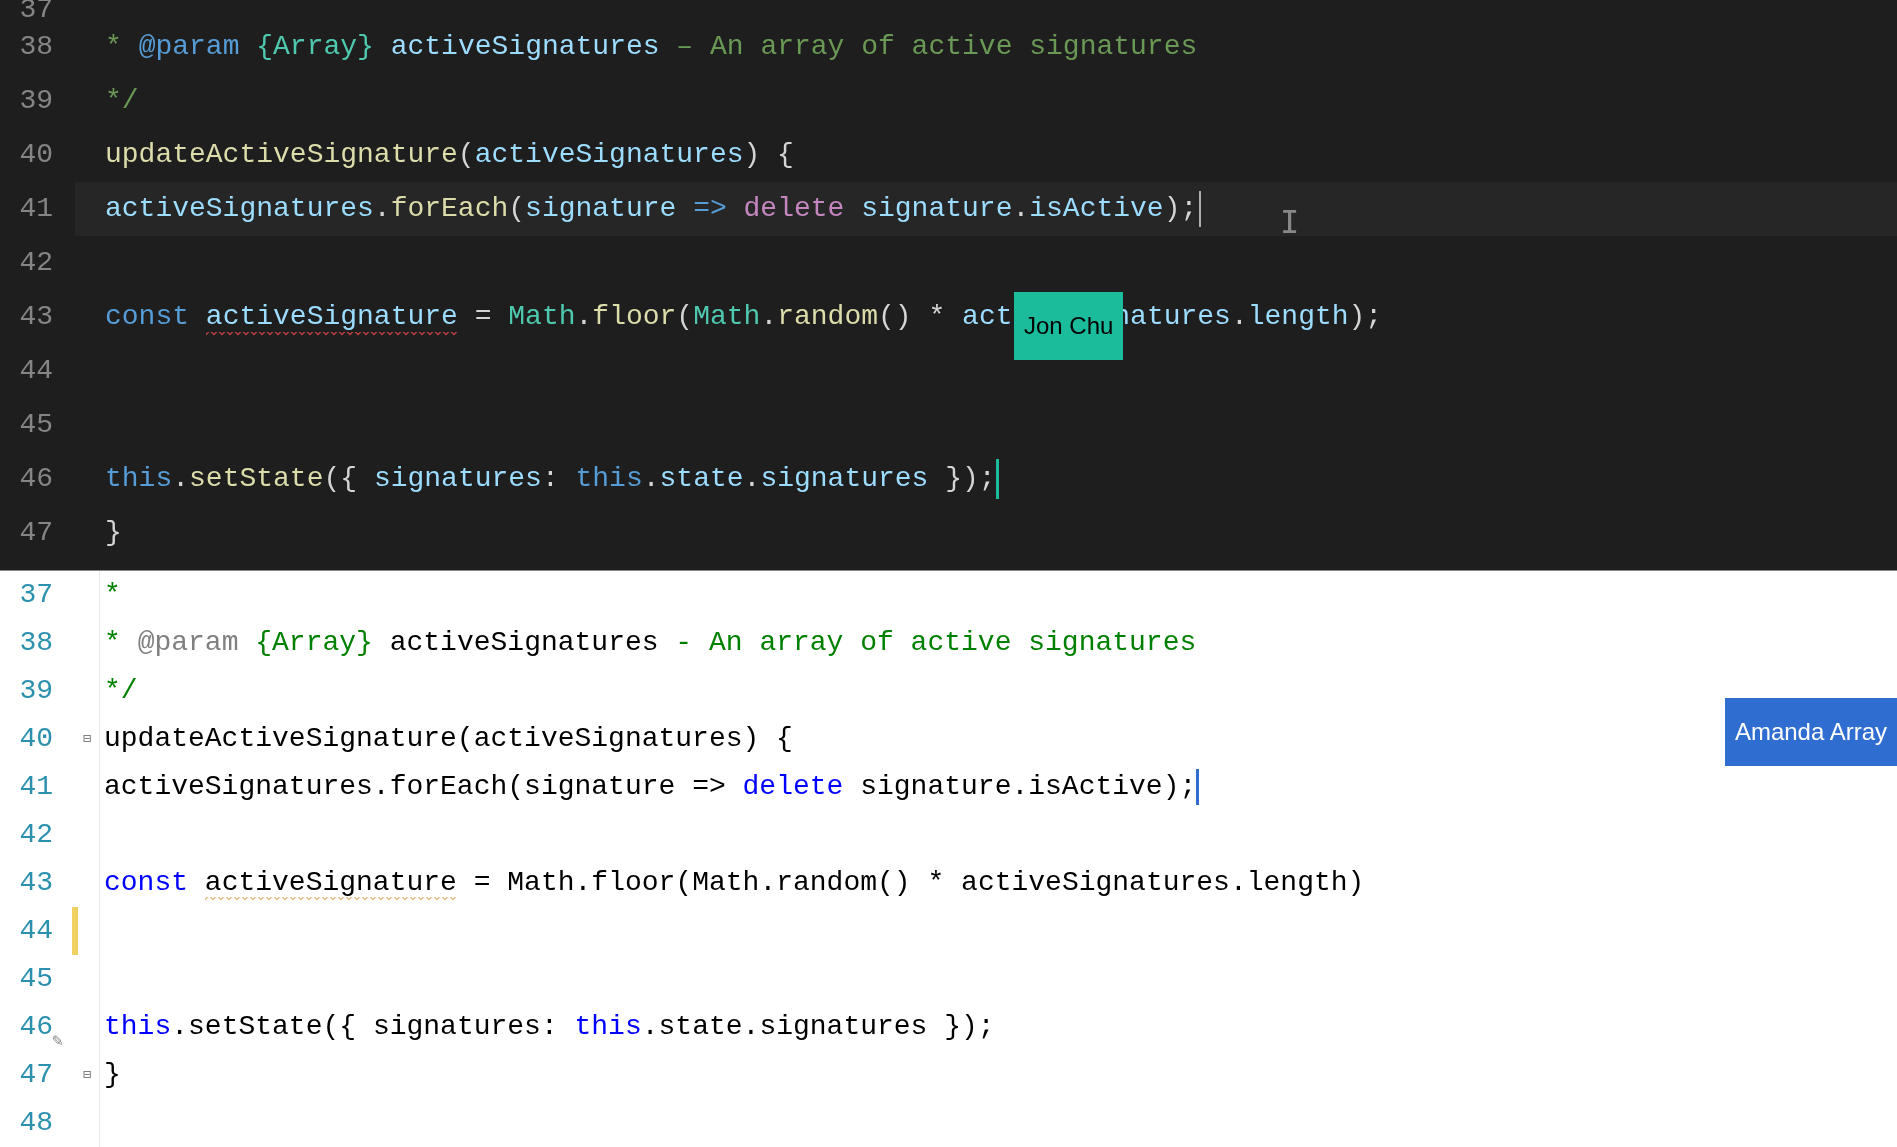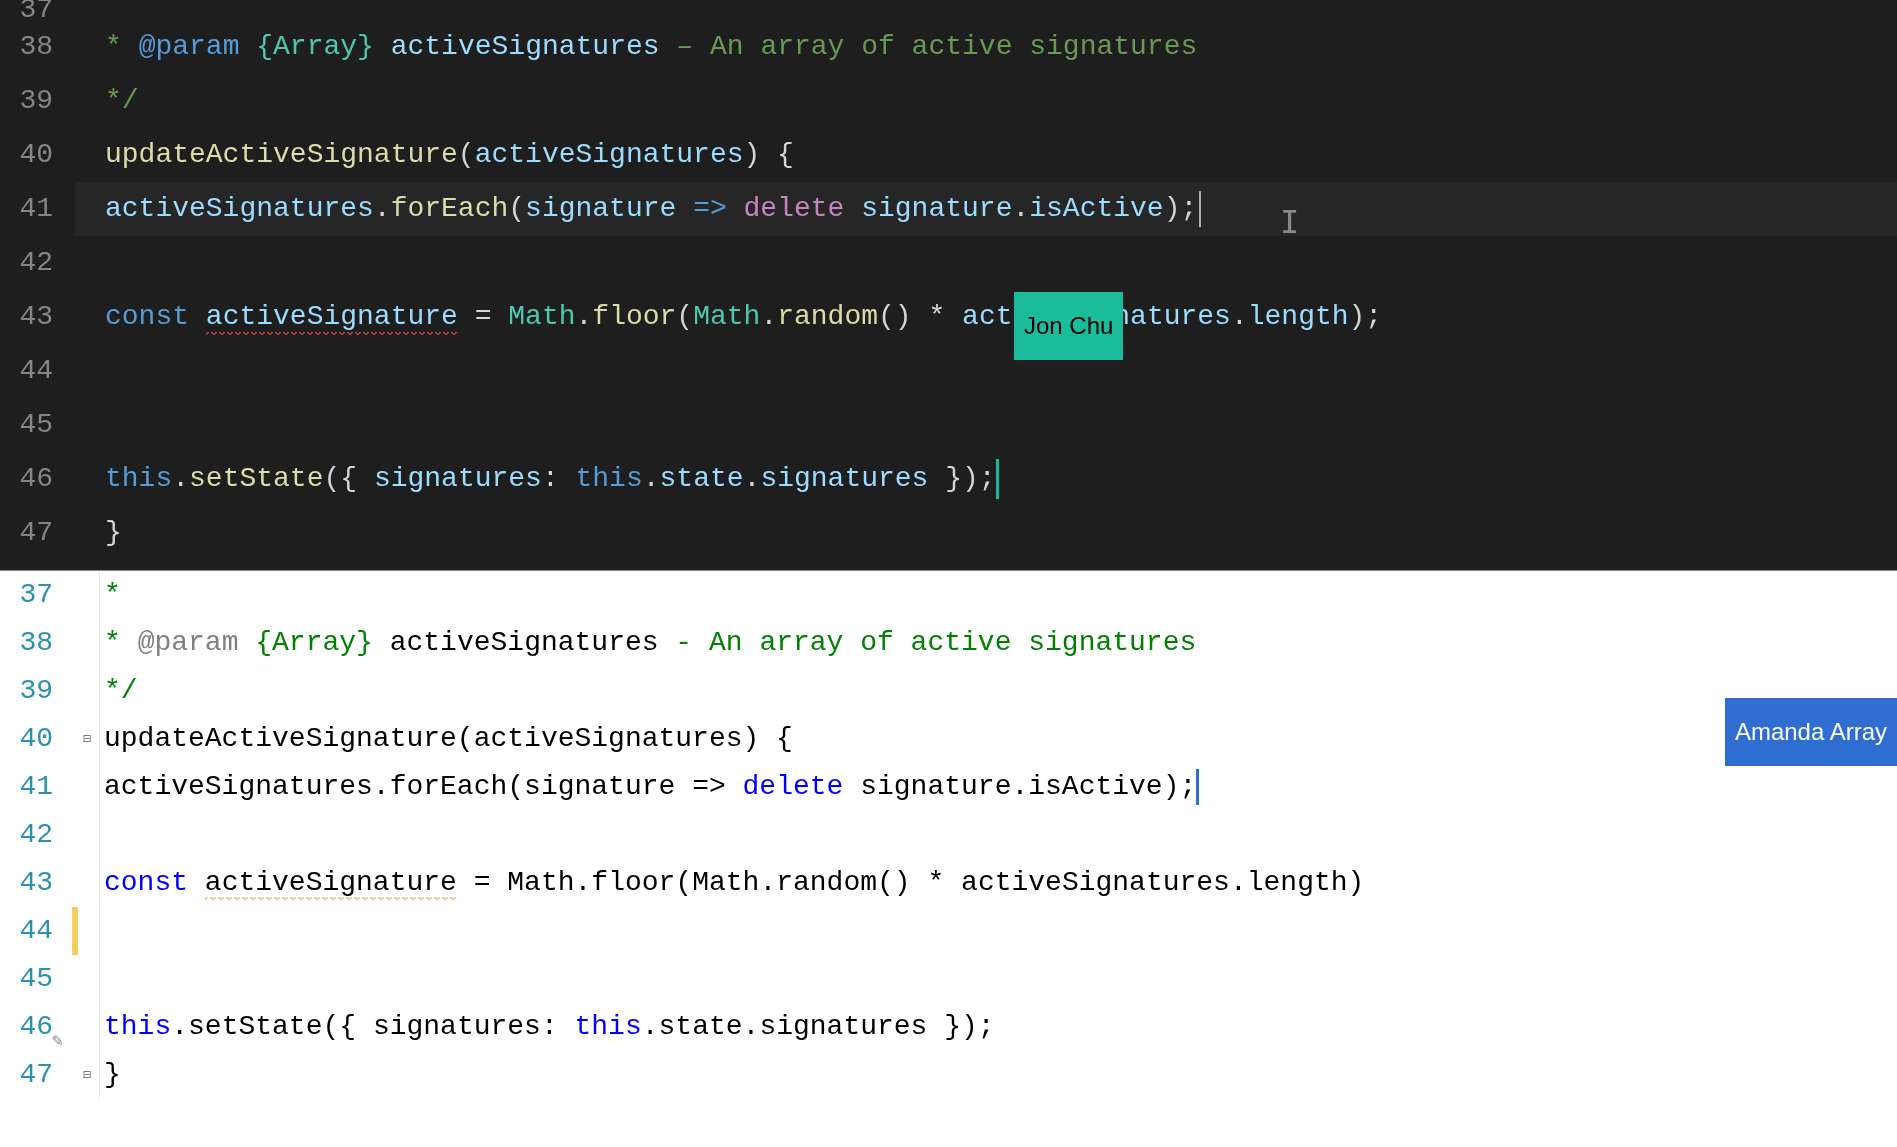--- a/index.html
+++ b/index.html
@@ -258,15 +258,20 @@
     <div class="fold-col"></div>
     <div class="code ind2l"><span class="l-kw">this</span><span class="l-punc">.</span><span class="l-text">setState</span><span class="l-punc">({ </span><span class="l-text">signatures</span><span class="l-punc">: </span><span class="l-kw">this</span><span class="l-punc">.</span><span class="l-text">state</span><span class="l-punc">.</span><span class="l-text">signatures</span><span class="l-punc"> });</span></div>
   </div>
 
   <div class="line-light">
     <div class="gutter">47</div>
     <div class="fold-col"><span class="fold-box">⊟</span></div>
     <div class="code"><span class="l-punc">}</span></div>
   </div>
 
+  <div class="line-light">
+    <div class="gutter">48</div>
+    <div class="fold-col"></div>
+    <div class="code"></div>
+  </div>
 
   <div class="collab-tag tag-amanda">Amanda Array</div>
 </div>
 
 </body></html>

